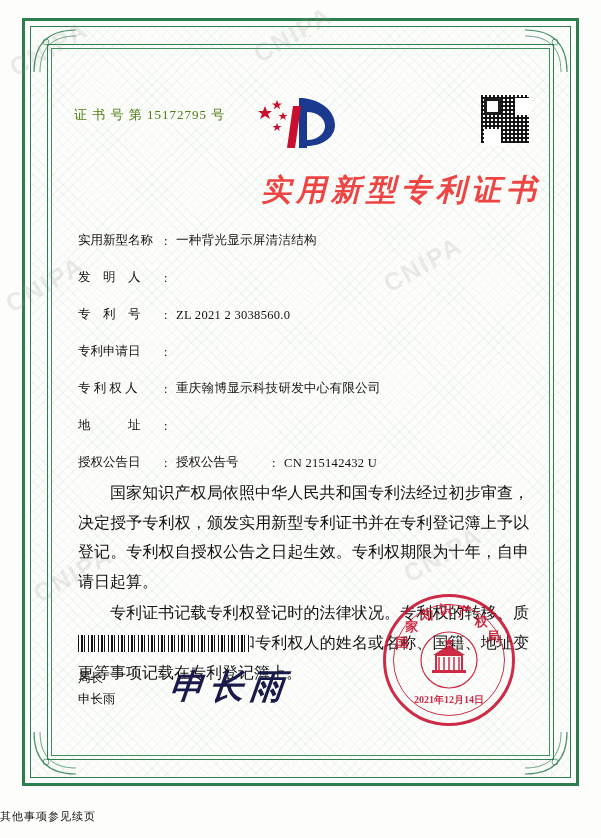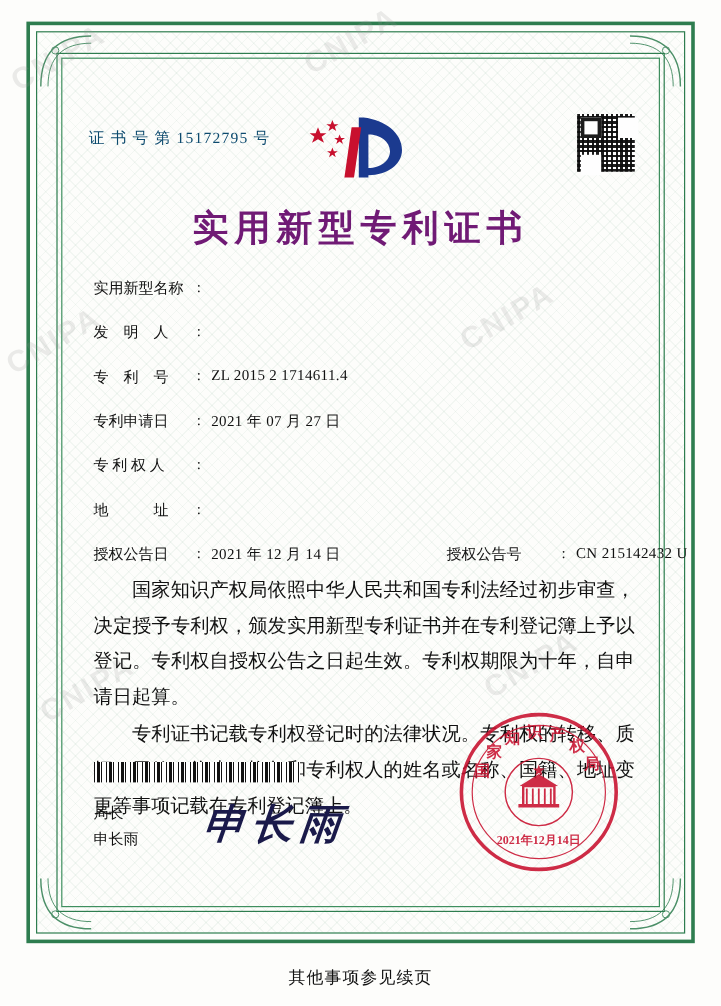--- a/index.html
+++ b/index.html
@@ -97,21 +97,21 @@
     right: 60px;
     bottom: 90px;
   }
 
   .cert-no {
     position: absolute;
     left: 14px;
     top: 46px;
     font-size: 13px;
     letter-spacing: 1px;
-    color: #0c4a6e;
+    color: #4d7c0f;
   }
 
   .qr {
     position: absolute;
     right: 12px;
     top: 35px;
     width: 48px;
     height: 48px;
     background:
       repeating-linear-gradient(0deg, #111 0 2px, #fff 2px 4px),
@@ -135,37 +135,38 @@
     transform: translateX(-50%);
     width: 92px;
     height: 62px;
   }
 
   .title {
     position: absolute;
     top: 110px;
     left: 0;
     right: 0;
-    text-align: center;
+    text-align: right;
     font-size: 30px;
     font-weight: bold;
     letter-spacing: 5px;
-    color: #701a75;
+    color: #ef4444;
     font-family: "DejaVu Serif", serif;
+    font-style: italic;
   }
 
   .fields {
     position: absolute;
     top: 172px;
     left: 18px;
     right: 10px;
   }
   .field-row {
     display: flex;
-    align-items: flex-start;
+    align-items: flex-end;
     margin-bottom: 20px;
     font-size: 12.5px;
     color: #111;
   }
   .field-label {
     width: 86px;
     flex: none;
     letter-spacing: 0px;
     white-space: nowrap;
   }
@@ -293,22 +294,21 @@
     bottom: 42px;
     text-align: center;
     font-size: 11.5px;
     color: #111;
   }
   .footer-note {
     position: absolute;
     left: 0;
     right: 0;
     bottom: 14px;
-    text-align: center;
-    font-size: 14px;
+    font-size: 11px;
     color: #111;
     letter-spacing: 1px;
     margin-top: 40px;
   }
 </style>
 </head>
 <body>
 
 <div class="page">
 
@@ -372,47 +372,47 @@
         </g>
       </svg>
     </div>
 
     <div class="title">实用新型专利证书</div>
 
     <div class="fields">
       <div class="field-row">
         <span class="field-label">实用新型名称</span>
         <span class="field-colon">:</span>
+        <span class="field-value">一种背光显示屏清洁结构</span>
       </div>
       <div class="field-row">
         <span class="field-label">发　明　人</span>
         <span class="field-colon">:</span>
       </div>
       <div class="field-row">
         <span class="field-label">专　利　号</span>
         <span class="field-colon">:</span>
-        <span class="field-value">ZL 2015 2 1714611.4</span>
+        <span class="field-value">ZL 2021 2 3038560.0</span>
       </div>
       <div class="field-row">
         <span class="field-label">专利申请日</span>
         <span class="field-colon">:</span>
-        <span class="field-value">2021 年 07 月 27 日</span>
       </div>
       <div class="field-row">
         <span class="field-label">专 利 权 人</span>
         <span class="field-colon">:</span>
+        <span class="field-value">重庆翰博显示科技研发中心有限公司</span>
       </div>
       <div class="field-row">
         <span class="field-label">地　　　址</span>
         <span class="field-colon">:</span>
       </div>
       <div class="field-row inline2">
         <span class="field-label">授权公告日</span>
         <span class="field-colon">:</span>
-        <span class="field-value">2021 年 12 月 14 日</span>
         <span class="field-label2">授权公告号</span>
         <span class="field-colon">:</span>
         <span class="field-value">CN 215142432 U</span>
       </div>
     </div>
 
     <div class="para" style="top:418px;">
       <p>国家知识产权局依照中华人民共和国专利法经过初步审查，决定授予专利权，颁发实用新型专利证书并在专利登记簿上予以登记。专利权自授权公告之日起生效。专利权期限为十年，自申请日起算。</p>
       <p>专利证书记载专利权登记时的法律状况。专利权的转移、质押、无效、终止、恢复和专利权人的姓名或名称、国籍、地址变更等事项记载在专利登记簿上。</p>
     </div>

